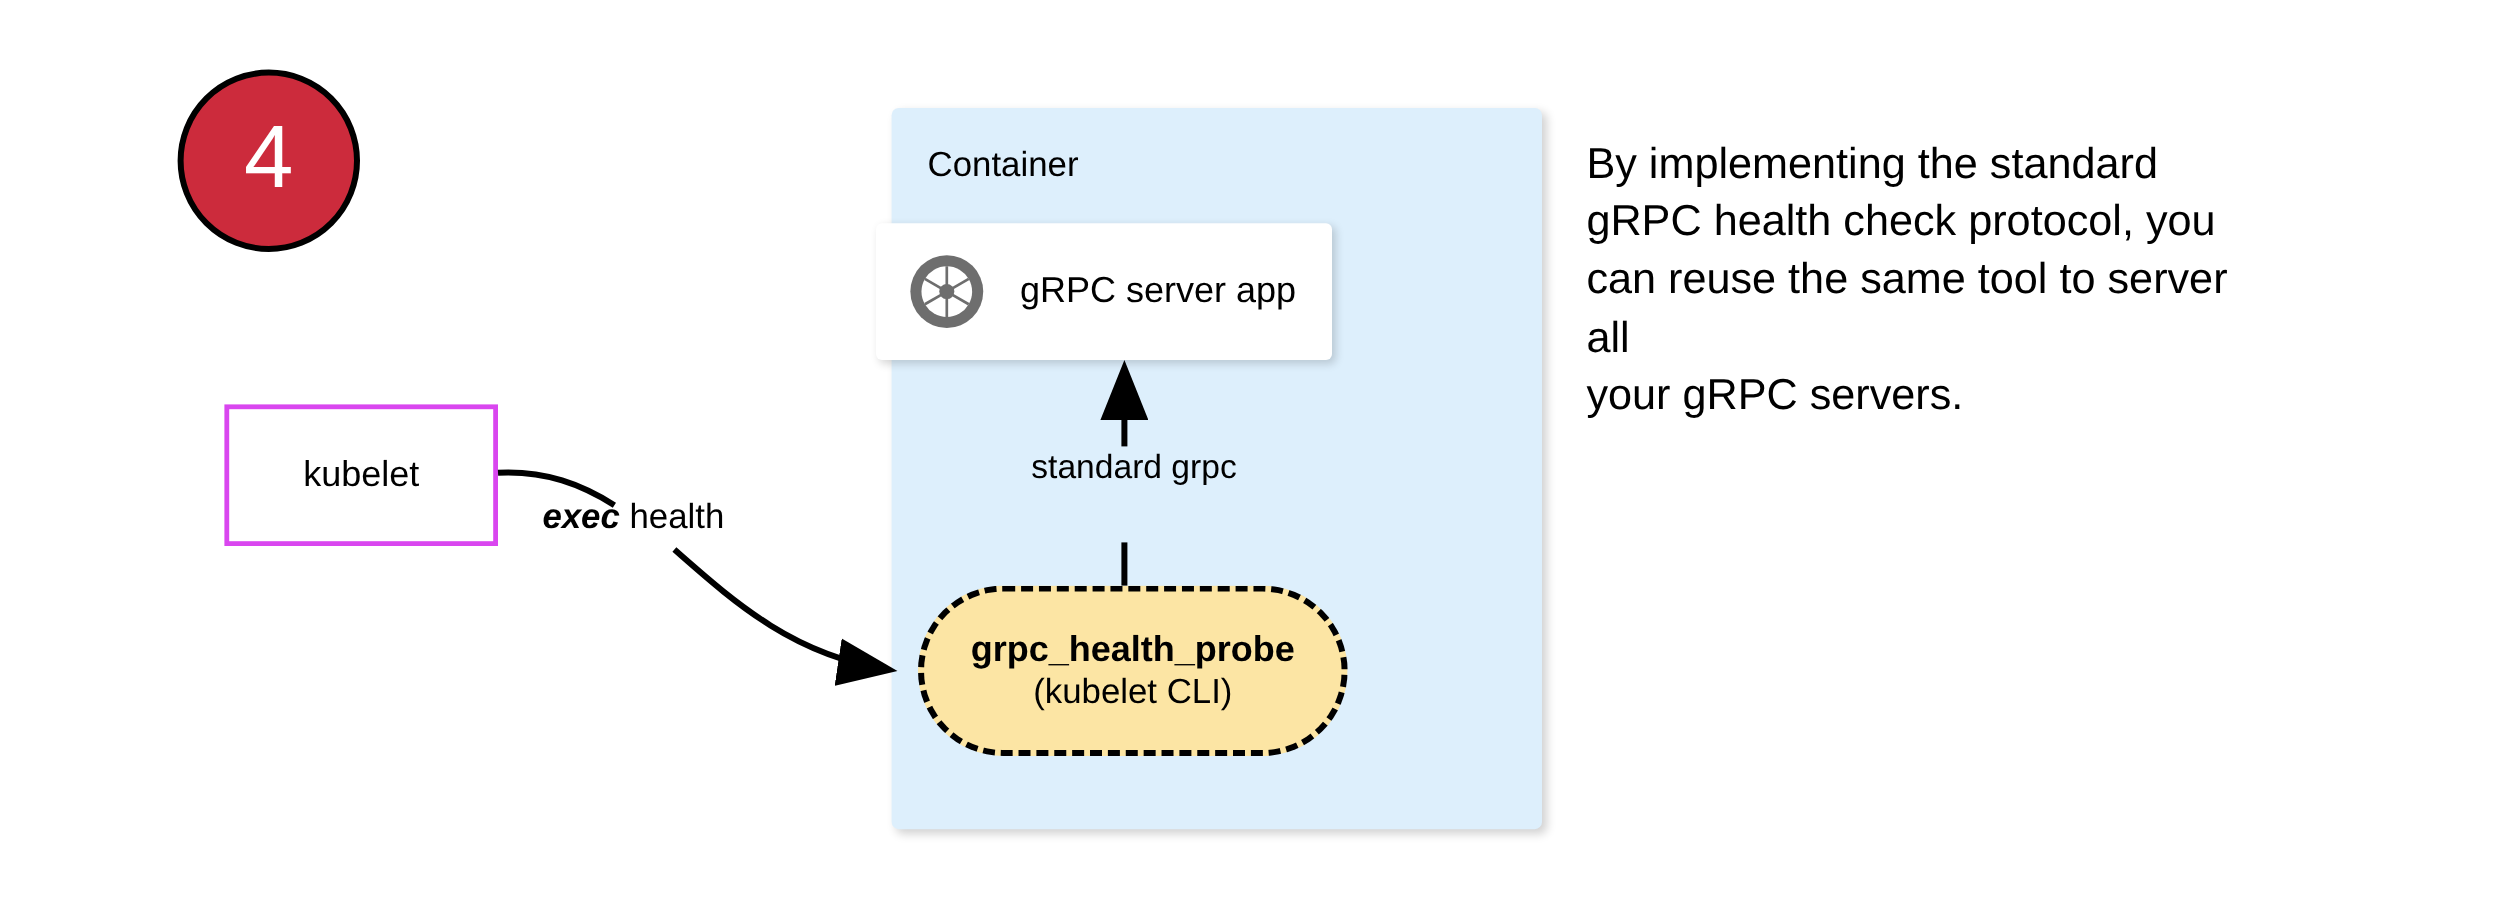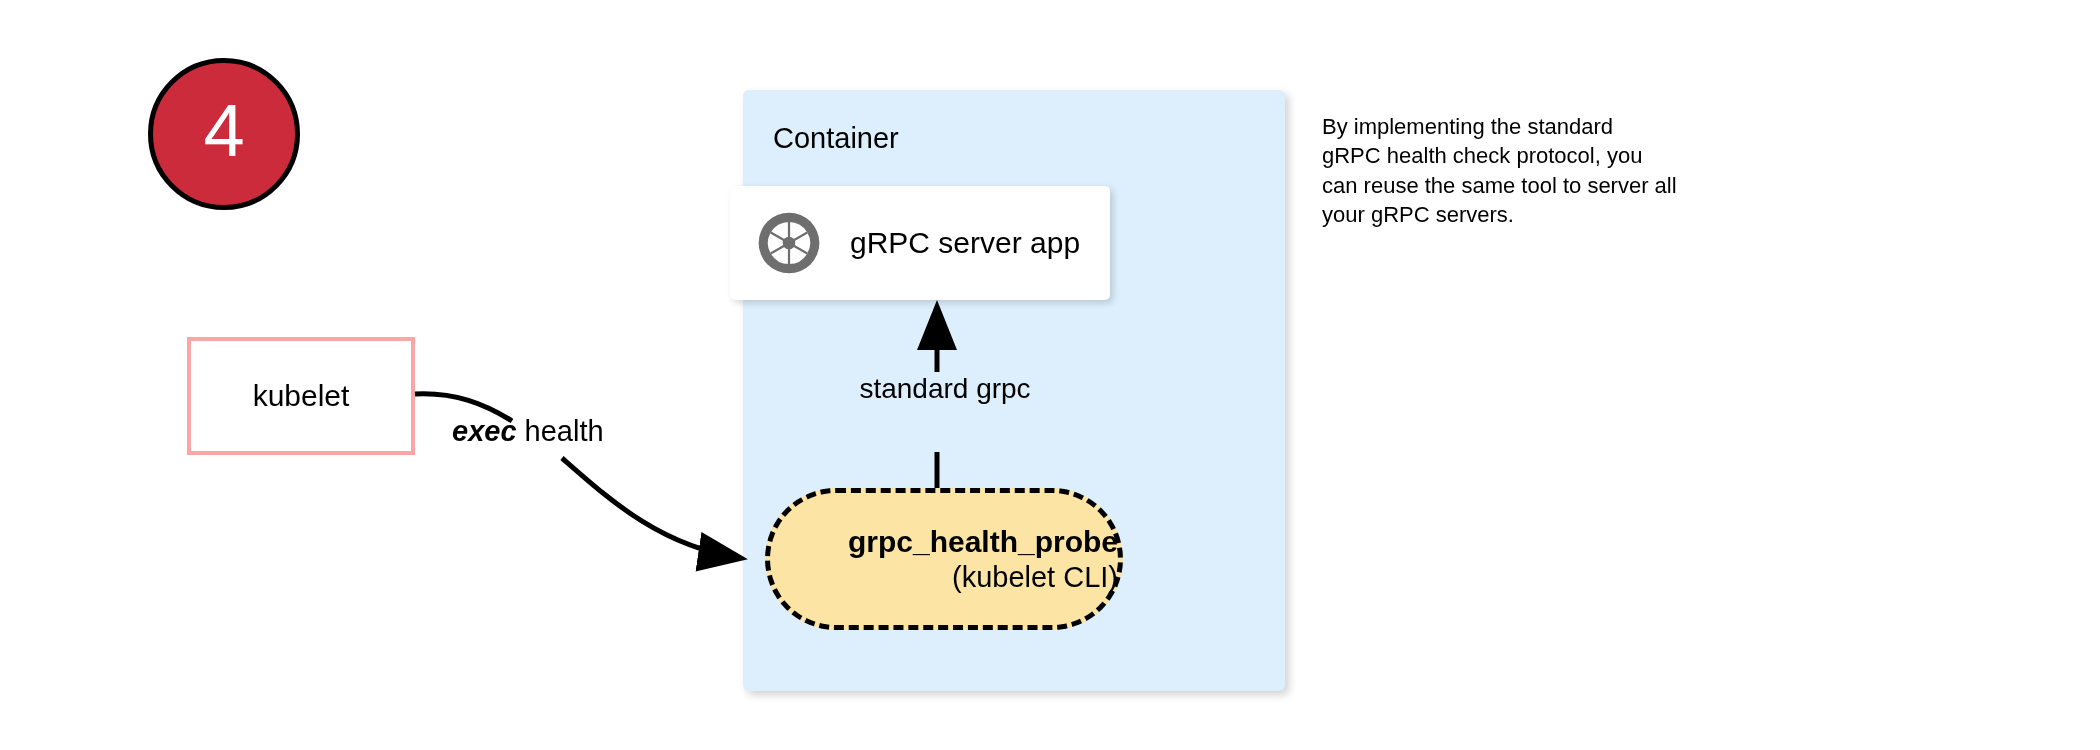--- a/index.html
+++ b/index.html
@@ -45,21 +45,21 @@
   }
 
   
   .kubelet-box {
     position: absolute;
     left: 187px;
     top: 337px;
     width: 228px;
     height: 118px;
     background: #ffffff;
-    border: 4px solid #fca5a5;
+    border: 4px solid #d946ef;
     box-sizing: border-box;
     display: flex;
     align-items: center;
     justify-content: center;
   }
   .kubelet-label {
     font-size: 30px;
     color: #000000;
   }
 
@@ -116,21 +116,21 @@
     left: 765px;
     top: 488px;
     width: 358px;
     height: 142px;
     background: #fce5a4;
     border: 5px dashed #000000;
     border-radius: 71px;
     box-sizing: border-box;
     display: flex;
     flex-direction: column;
-    align-items: flex-end;
+    align-items: center;
     justify-content: center;
   }
   .probe-title {
     font-size: 30px;
     font-weight: bold;
     color: #000000;
     line-height: 1.18;
   }
   .probe-subtitle {
     font-size: 29px;
@@ -160,21 +160,21 @@
     white-space: nowrap;
   }
   .exec-label b { font-weight: bold; font-style: italic; }
 
   
   .annotation {
     position: absolute;
     left: 1322px;
     top: 112px;
     width: 580px;
-    font-size: 22px;
+    font-size: 36px;
     line-height: 1.34;
     color: #000000;
   }
 
   
   .arrow-layer {
     position: absolute;
     left: 0;
     top: 0;
     width: 2100px;

